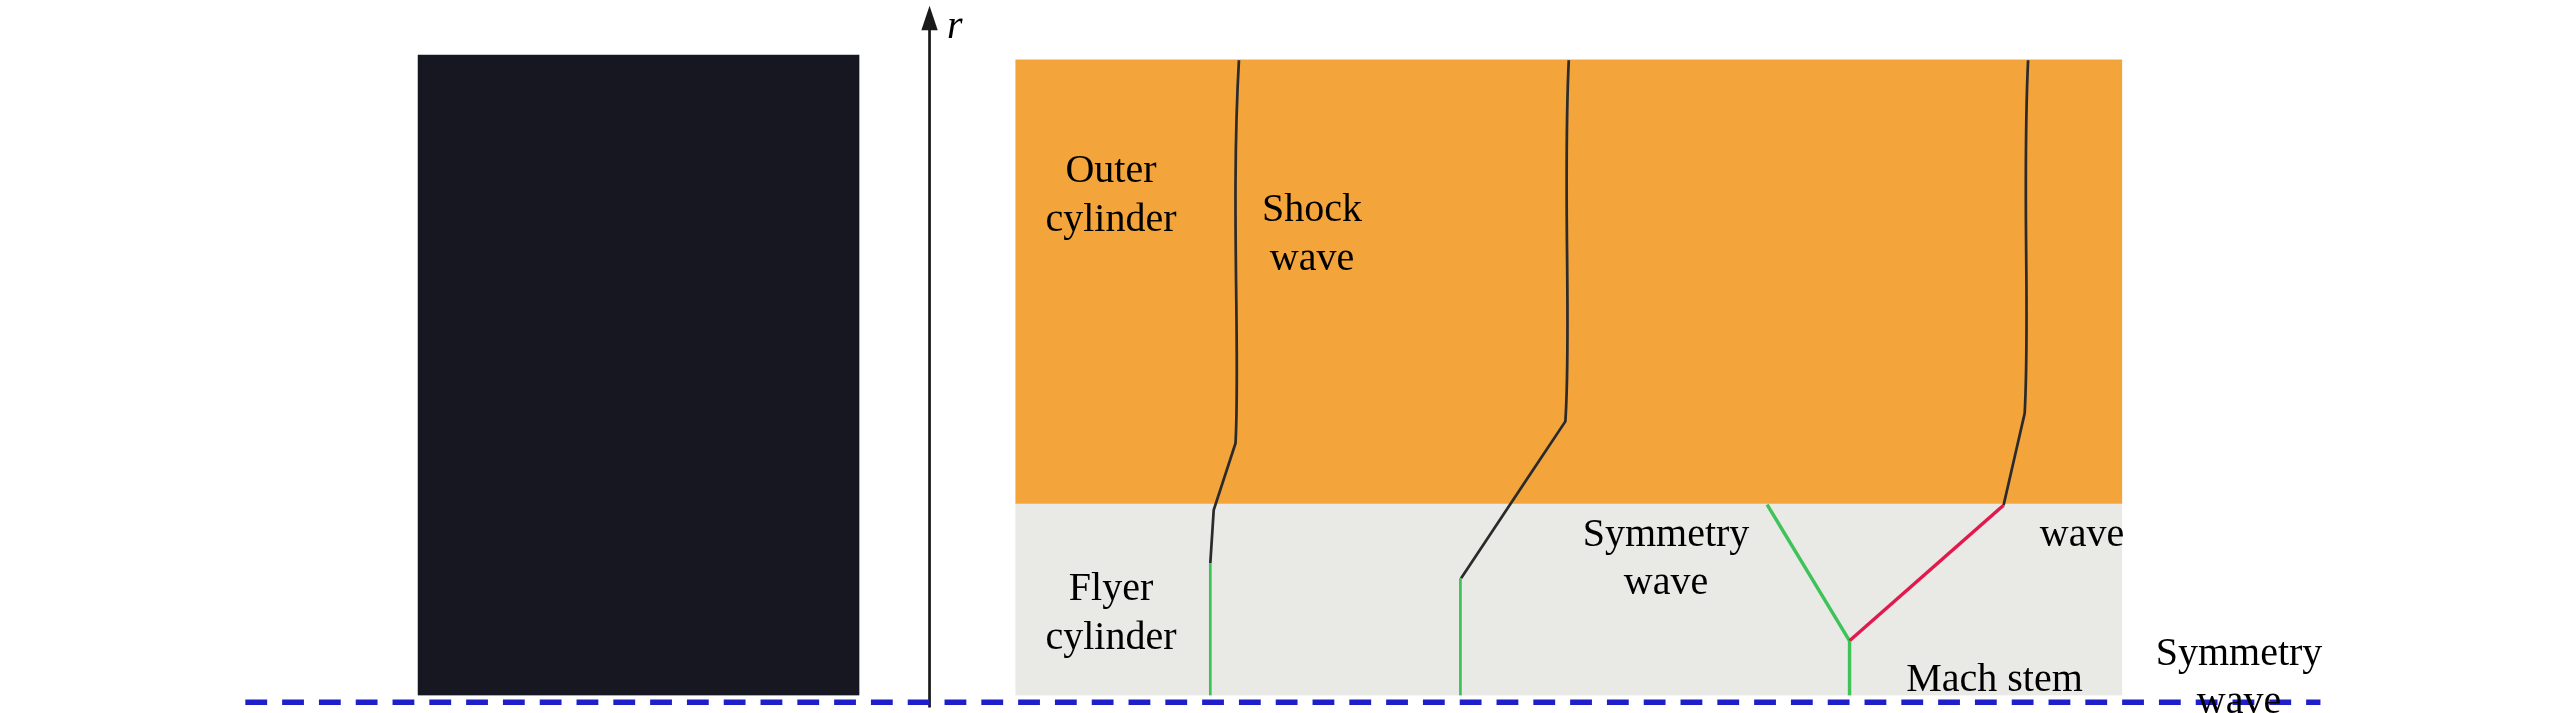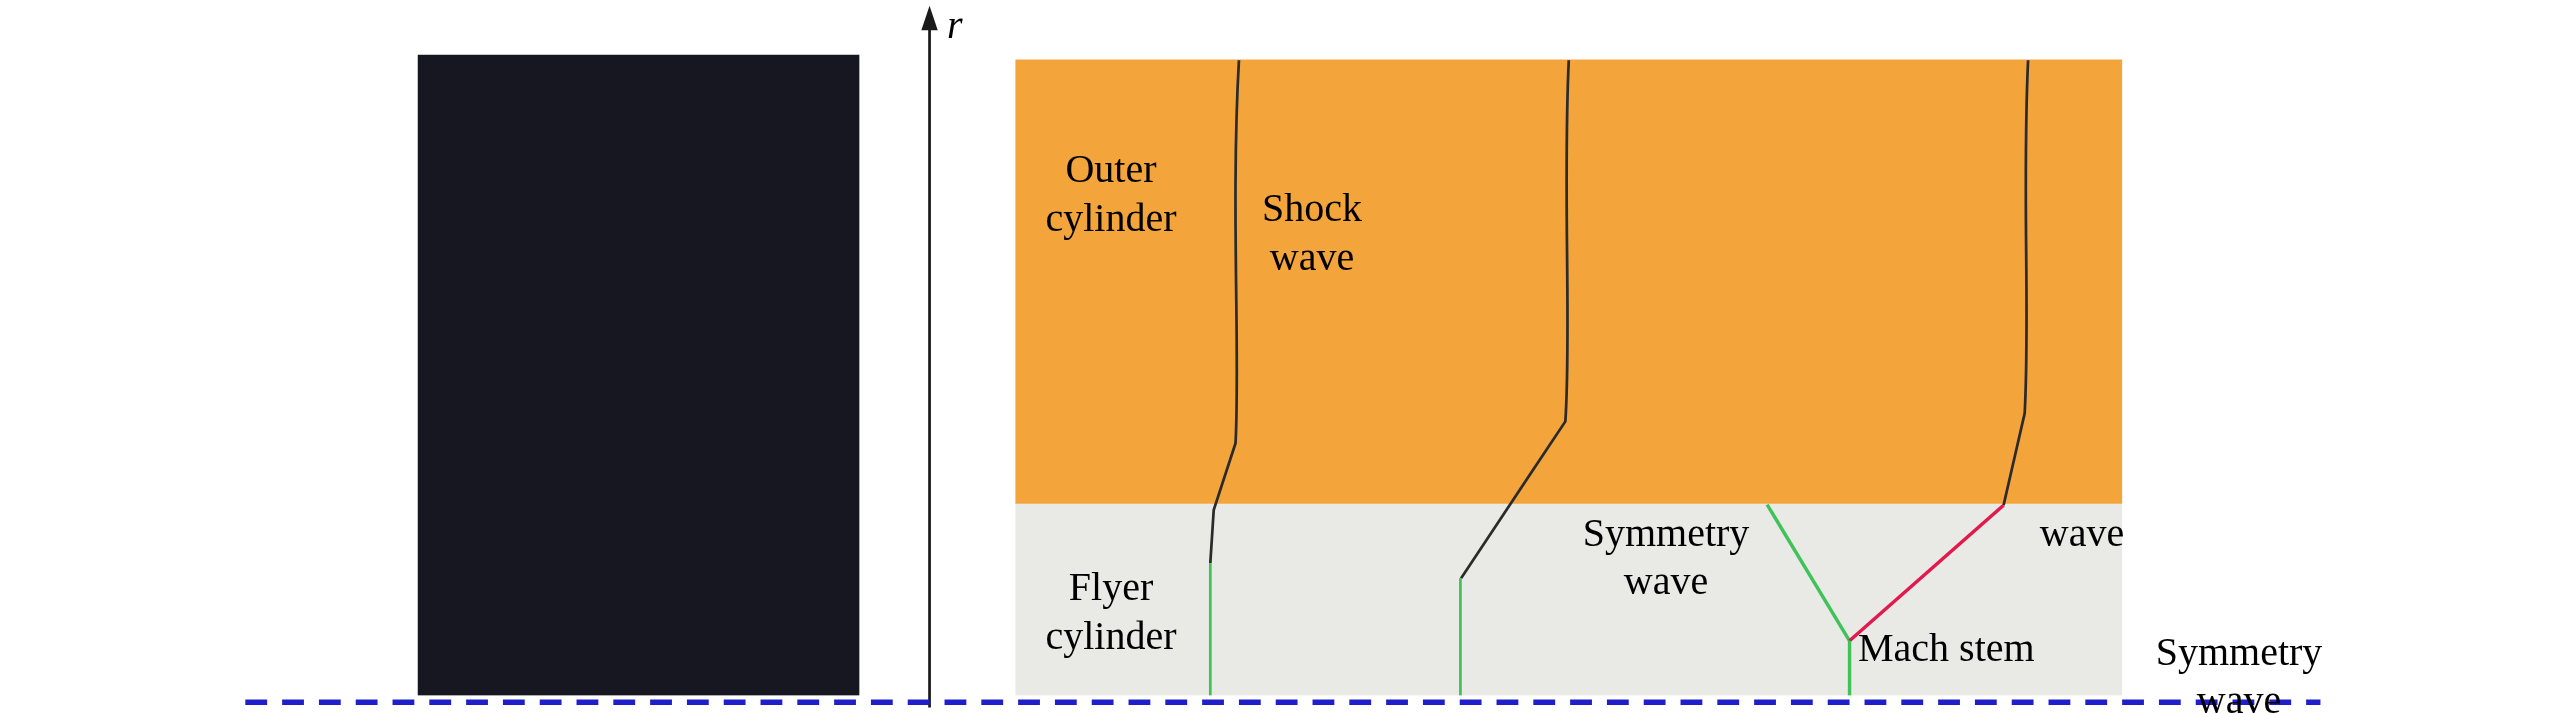--- a/index.html
+++ b/index.html
@@ -24,21 +24,21 @@
     text-align: center;
     white-space: nowrap;
   }
   .label-flyer     { left: 270px;  top: 375px; width: 177px; }
   .label-r         { left: 947px; top: 0px;   font-style: italic; text-align: left; }
   .label-outer     { left: 1009px; top: 120px; width: 204px; margin-top: 24px; }
   .label-shock     { left: 1220px; top: 183px; width: 184px; }
   .label-inner     { left: 1009px; top: 562px; width: 204px; }
   .label-reflected { left: 1567px; top: 509px; width: 198px; line-height: 48px; }
   .label-incident  { left: 1983px; top: 509px; width: 198px; line-height: 48px; }
-  .label-mach      { left: 1858px; top: 624px; width: 273px; line-height: 48px; text-align: left; }
+  .label-mach      { left: 1858px; top: 654px; width: 273px; line-height: 48px; text-align: center; }
   .label-symmetry  { left: 2140px; top: 596px; width: 198px; line-height: 48px; margin-top: 32px; }
 </style>
 </head>
 <body>
 
 <div class="canvas">
 
   <svg class="layer" width="2576" height="714" viewBox="0 0 3780 1047">
 
     <rect x="613" y="80" width="648" height="940" fill="#171721"></rect>

